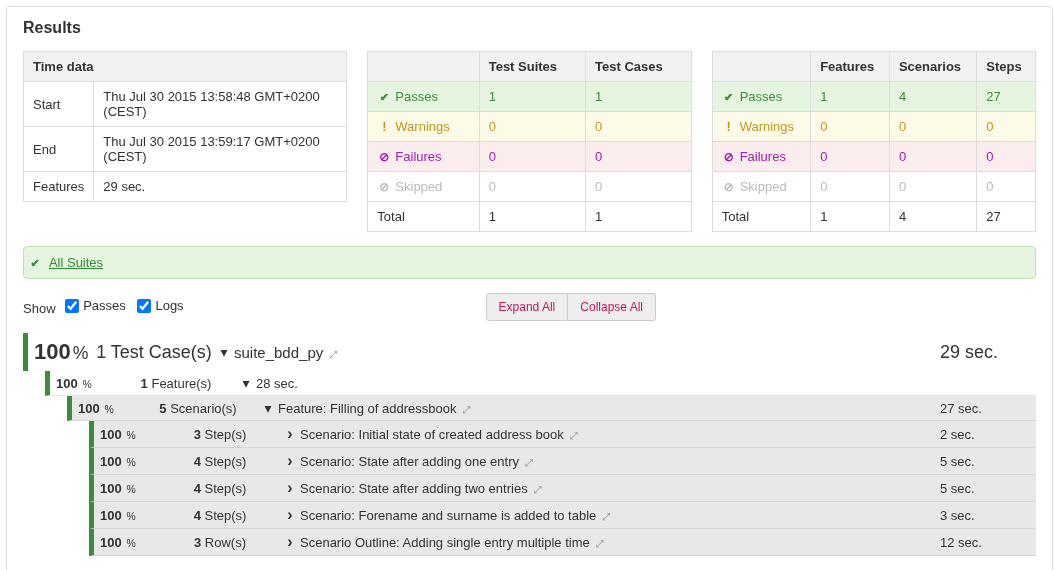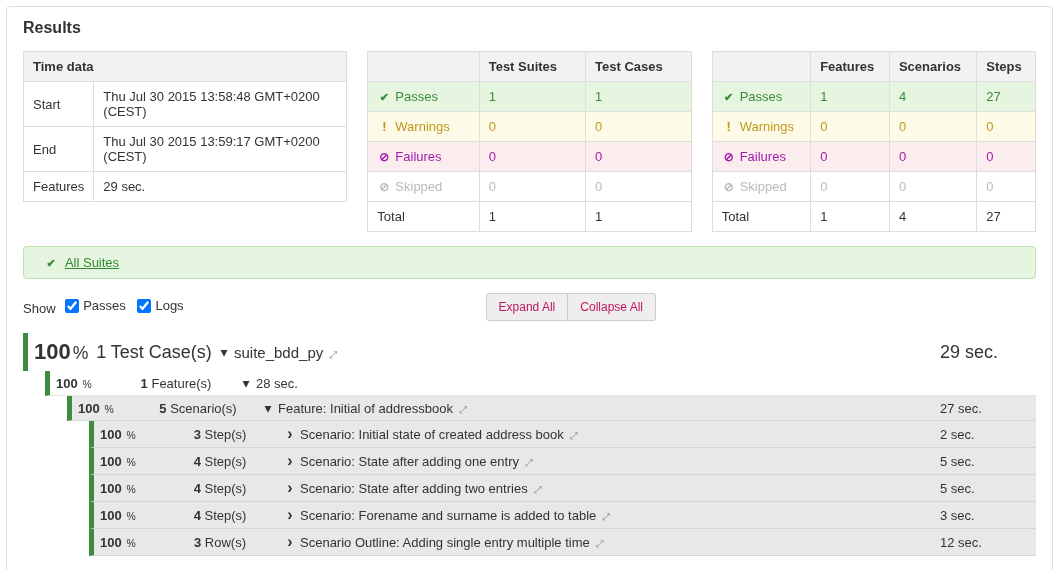--- a/index.html
+++ b/index.html
@@ -17,21 +17,21 @@
 .row-skip { color: #bbb; padding-left: 36px; }
 .row-skip td { color: #bbb; }
 .lbl-pass { color: #3d8b3d; }
 .lbl-warn { color: #c09820; }
 .lbl-fail { color: #a21caf; }
 .icon { display: inline-block; width: 14px; text-align: center; margin-right: 4px; font-weight: bold; }
 .icon-check::before { content: "✔"; font-size: 11px; }
 .icon-warn::before { content: "!"; font-weight: bold; }
 .icon-fail::before { content: "⊘"; font-size: 12px; }
 .icon-skip::before { content: "⊘"; font-size: 12px; color: #bbb; }
-.banner { background: #e6f5e0; border: 1px solid #bfe2b3; border-radius: 4px; padding: 8px 20px; margin-bottom: 14px; }
+.banner { background: #e6f5e0; border: 1px solid #bfe2b3; border-radius: 4px; padding: 8px 4px; margin-bottom: 14px; }
 .banner a { color: #328a32; text-decoration: underline; }
 .banner .icon { color: #3d8b3d; }
 .controls-row { display: flex; align-items: center; gap: 20px; margin-bottom: 12px; }
 .controls-row .show-label { margin-right: 6px; }
 .checkbox-wrap { display: inline-flex; align-items: center; gap: 4px; margin-right: 8px; }
 .checkbox-wrap input { width: 14px; height: 14px; }
 .btn-group { display: inline-flex; margin-left: auto; margin-right: 380px; }
 .btn { background: #eee; border: 1px solid #ccc; padding: 6px 12px; font-size: 12px; cursor: pointer; color: #be185d; }
 .btn:first-child { border-radius: 3px 0 0 3px; }
 .btn:last-child { border-radius: 0 3px 3px 0; border-left: none; }
@@ -202,21 +202,21 @@
       <span class="pct"><span>100</span><span class="pct-sign"> %</span></span>
       <span class="count-col"><b>1</b><span> Feature(s)</span></span>
       <span class="expander down"></span>
       <span class="tree-time">28 sec.</span>
     </div>
 
     <div class="tree-row depth-2">
       <span class="pct"><span>100</span><span class="pct-sign"> %</span></span>
       <span class="count-col"><b>5</b><span> Scenario(s)</span></span>
       <span class="expander down"></span>
-      <span class="tree-title"><span>Feature: Initial of addressbook</span><span class="zoom-icon"></span></span>
+      <span class="tree-title"><span>Feature: Filling of addressbook</span><span class="zoom-icon"></span></span>
       <span class="tree-time">27 sec.</span>
     </div>
 
     <div id="scenarios-container">
         <div class="tree-row depth-3">
           <span class="pct">100<span class="pct-sign"> %</span></span>
           <span class="count-col"><b>3</b> Step(s)</span>
           <span class="expander right"></span>
           <span class="tree-title">Scenario: Initial state of created address book<span class="zoom-icon"></span></span>
           <span class="tree-time">2 sec.</span>

